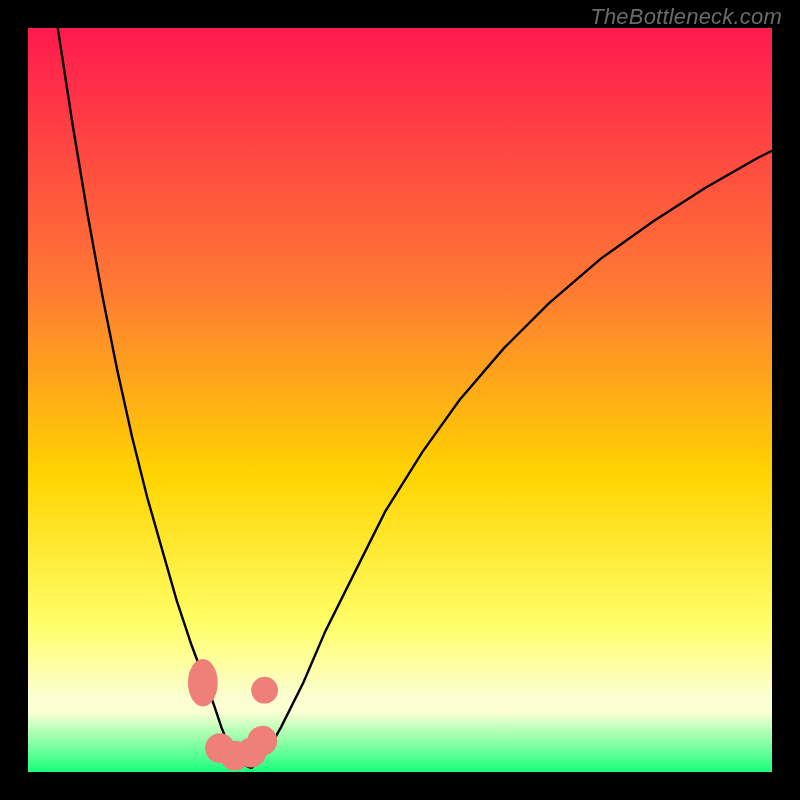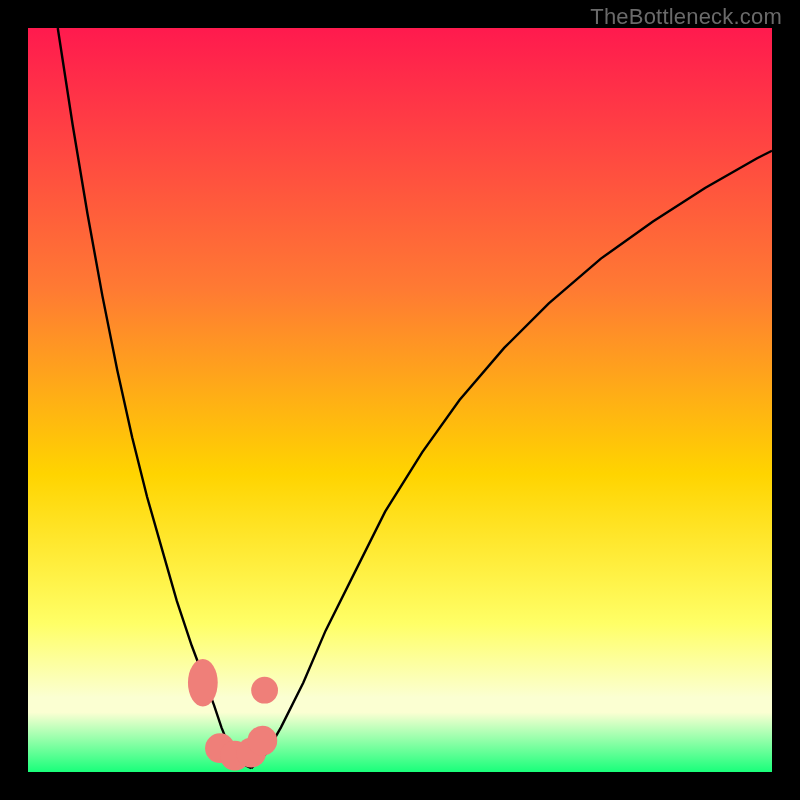--- a/index.html
+++ b/index.html
@@ -9,20 +9,21 @@
     height: 800px;
     background: #000;
     overflow: hidden;
     font-family: Arial, Helvetica, sans-serif;
   }
   .outer {
     width: 800px;
     height: 572px;
     position: relative;
     background: #000;
+    font-style: italic;
   }
   .watermark {
     position: absolute;
     top: 4px;
     right: 18px;
     color: #6a6a6a;
     font-size: 22px;
     font-weight: 500;
     letter-spacing: 0.2px;
     z-index: 10;

